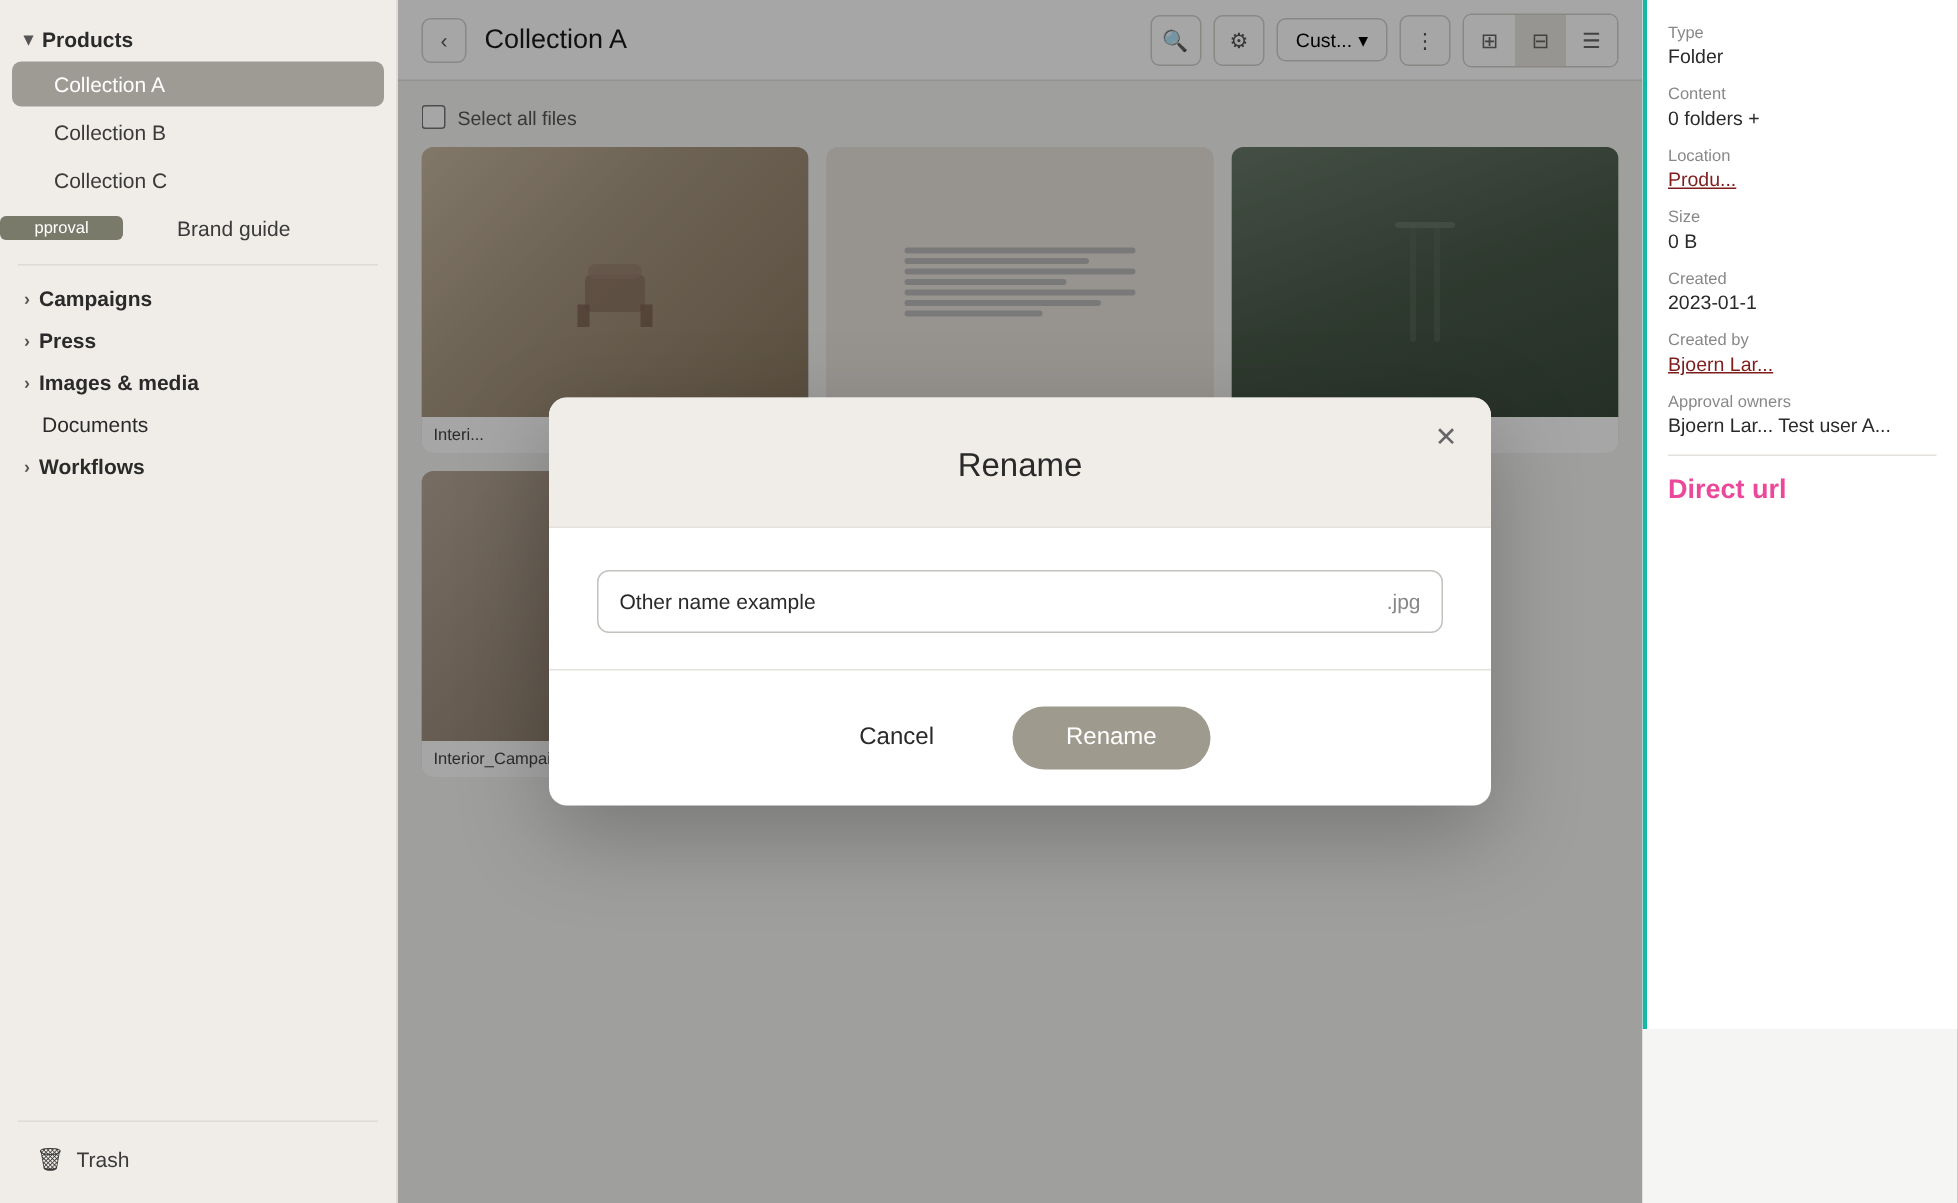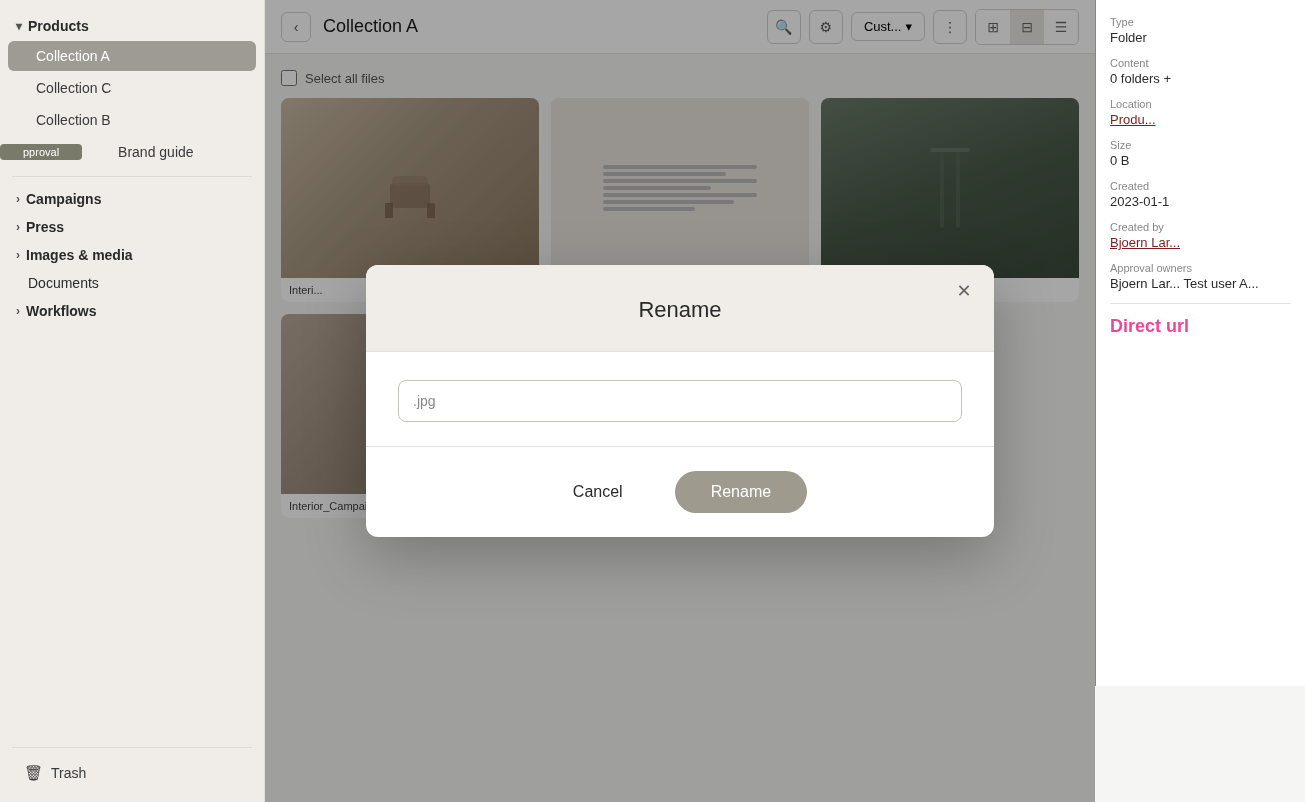--- a/index.html
+++ b/index.html
@@ -243,21 +243,21 @@
     }
     .img-interior-3 {
       background: linear-gradient(135deg, #b8a898 0%, #a09080 40%, #807060 100%);
     }
 
     
     .right-panel {
       width: 210px;
       min-width: 210px;
       background: #fff;
-      border-left: 1px solid #14b8a6;
+      border-left: 3px solid #14b8a6;
       padding: 16px 14px;
       font-size: 13px;
       overflow-y: auto;
       height: 686px;
     }
     .panel-row {
       display: flex;
       flex-direction: column;
       margin-bottom: 12px;
     }
@@ -419,24 +419,24 @@
 <div class="sidebar">
   <div class="sidebar-section-header">
     <span class="chevron">▾</span>
     <span>Products</span>
   </div>
 
   <div class="sidebar-item active">
     <span>Collection A</span>
   </div>
   <div class="sidebar-item">
+    <span>Collection B</span>
+  </div>
+  <div class="sidebar-item">
     <span>Collection C</span>
-  </div>
-  <div class="sidebar-item">
-    <span>Collection B</span>
   </div>
 
   <div style="position:relative; display:flex; align-items:center;">
     <span class="approval-badge" style="position:relative; top:auto; left:auto; margin:2px 0 2px 0; display:inline-block;">pproval</span>
     <div class="sidebar-item" style="flex:1;">
       <span>Brand guide</span>
     </div>
   </div>
 
   <div class="sidebar-divider"></div>
@@ -562,20 +562,21 @@
   <div class="modal-overlay">
     <div class="modal">
       <div class="modal-header-wrapper">
         <div class="modal-header">
           <h2 class="modal-title">Rename</h2>
         </div>
         <button class="modal-close">✕</button>
       </div>
       <div class="modal-body">
         <div class="modal-input-wrapper">
+          <input class="modal-input" type="text" value="Other name example" style="">
           <span class="modal-input-suffix">.jpg</span>
         </div>
       </div>
       <div class="modal-footer">
         <button class="cancel-btn">Cancel</button>
         <button class="rename-btn">Rename</button>
       </div>
     </div>
   </div>
 </div>

